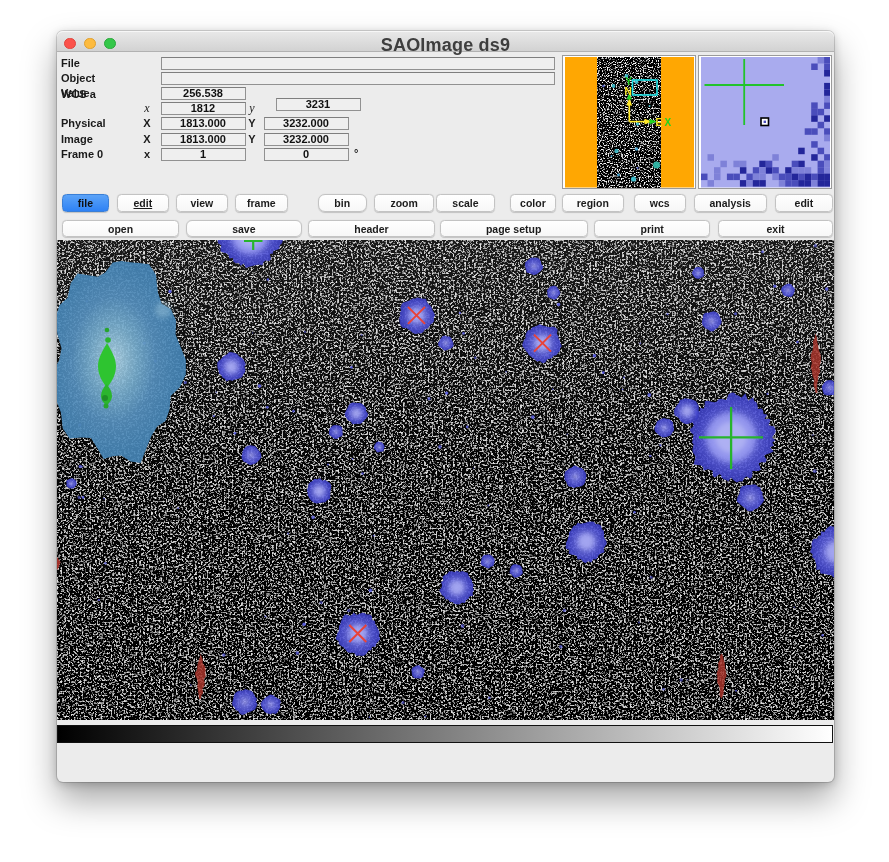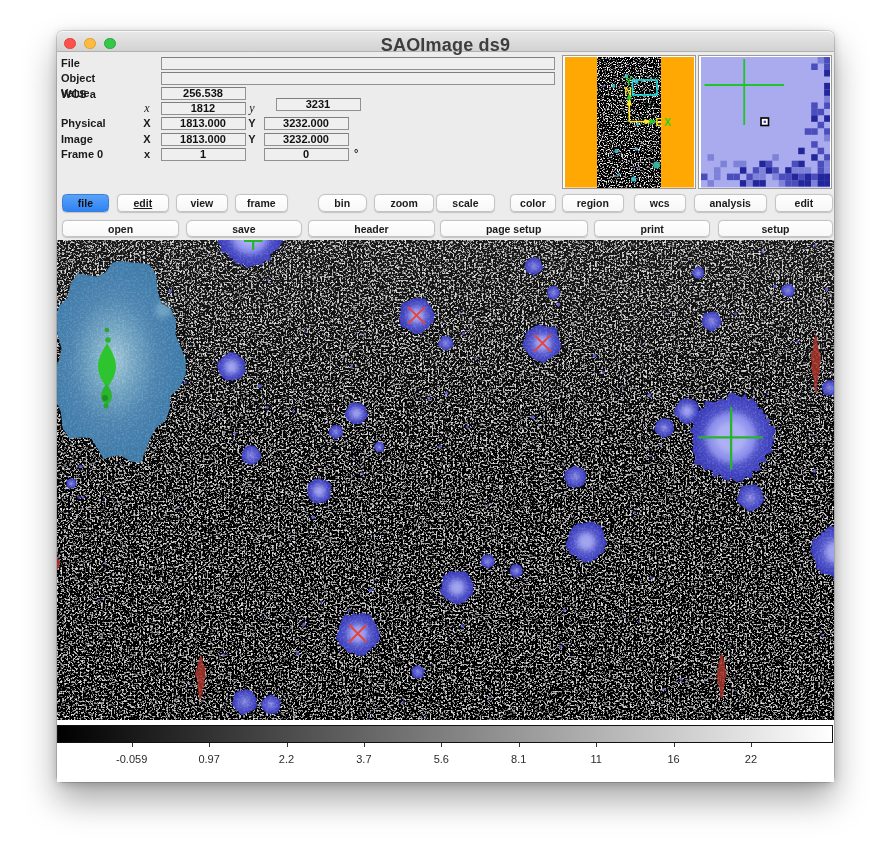--- a/index.html
+++ b/index.html
@@ -202,21 +202,21 @@
 <div class="btn" style="left:452.7px;top:142px;width:46.4px;">color</div>
 <div class="btn" style="left:504.9px;top:142px;width:61.9px;">region</div>
 <div class="btn" style="left:576.5px;top:142px;width:52.3px;">wcs</div>
 <div class="btn" style="left:636.5px;top:142px;width:73.5px;">analysis</div>
 <div class="btn" style="left:717.8px;top:142px;width:58.2px;">edit</div>
 <div class="btn" style="left:4.7px;top:167.5px;width:117.7px;">open</div>
 <div class="btn" style="left:129.1px;top:167.5px;width:115.5px;border-radius:6px;">save</div>
 <div class="btn" style="left:251.2px;top:167.5px;width:126.5px;">header</div>
 <div class="btn" style="left:382.5px;top:167.5px;width:148.3px;">page setup</div>
 <div class="btn" style="left:537.3px;top:167.5px;width:115.7px;">print</div>
-<div class="btn" style="left:661.0px;top:167.5px;width:115.0px;">setup</div>
+<div class="btn" style="left:661.0px;top:167.5px;width:115.0px;">exit</div>
 <svg width="777" height="480" style="position:absolute;left:0px;top:188px">
 <defs>
 <radialGradient id="bg1" cx="0.5" cy="0.5" r="0.5">
  <stop offset="0%" stop-color="#9394ec"></stop>
             <stop offset="40%" stop-color="#696ce2"></stop>
  <stop offset="78%" stop-color="#4a4dd2"></stop>
             <stop offset="100%" stop-color="#393cc0"></stop>
 </radialGradient>
 <radialGradient id="cg1" cx="0.46" cy="0.49" r="0.52">
  <stop offset="0%" stop-color="#b0d2e6"></stop>
@@ -398,34 +398,14 @@
 <path d="M757.9,93.0L759.8,97.3L760.2,101.6L761.2,105.9L761.8,110.1L763.5,114.4L763.9,118.7L763.5,123.0L762.3,127.3L763.2,131.6L761.3,135.9L761.0,140.1L760.1,144.4L760.2,148.7L760.4,153.0L758.6,153.0L757.7,148.7L756.5,144.4L757.2,140.1L755.5,135.9L755.0,131.6L753.7,127.3L754.9,123.0L753.7,118.7L753.8,114.4L755.6,110.1L756.4,105.9L756.0,101.6L757.9,97.3L758.1,93.0 Z" fill="#a8352c" fill-opacity="0.85"></path>
         <path d="M142.9,413.0L144.5,416.3L145.7,419.6L145.7,422.9L147.8,426.1L148.7,429.4L148.3,432.7L148.8,436.0L146.8,439.3L147.8,442.6L147.4,445.9L145.3,449.1L146.3,452.4L144.3,455.7L143.7,459.0L142.1,459.0L141.7,455.7L141.3,452.4L140.7,449.1L140.3,445.9L140.8,442.6L140.1,439.3L138.4,436.0L138.0,432.7L140.2,429.4L140.3,426.1L141.0,422.9L142.1,419.6L143.3,416.3L143.2,413.0 Z" fill="#a8352c" fill-opacity="0.85"></path>
         <path d="M664.5,413.0L666.1,416.3L666.6,419.6L667.8,422.9L668.0,426.1L668.4,429.4L669.0,432.7L669.6,436.0L667.9,439.3L667.7,442.6L667.3,445.9L666.5,449.1L666.8,452.4L665.8,455.7L664.4,459.0L664.5,459.0L662.6,455.7L662.8,452.4L662.8,449.1L662.1,445.9L660.3,442.6L660.2,439.3L660.3,436.0L659.7,432.7L661.3,429.4L661.3,426.1L661.2,422.9L663.2,419.6L662.9,416.3L664.6,413.0 Z" fill="#a8352c" fill-opacity="0.85"></path>
         <path d="M0,317 L3.5,322 L1.5,328 L0,330 Z" fill="#aa342c" fill-opacity="0.92"></path>
 <path d="M351.0,66.9 L368.0,83.9 M368.0,66.9 L351.0,83.9" stroke="#e8423a" stroke-width="2" fill="none"></path>
         <path d="M477.0,94.6 L494.0,111.6 M494.0,94.6 L477.0,111.6" stroke="#e8423a" stroke-width="2" fill="none"></path>
         <path d="M292.3,385.0 L309.3,402.0 M309.3,385.0 L292.3,402.0" stroke="#e8423a" stroke-width="2" fill="none"></path>
 <path d="M642,197.4 H706 M674.1,167 V229" stroke="#27b42d" stroke-width="2.3" fill="none"></path>
         <path d="M187,0.8 H205.5 M196.2,0 V10" stroke="#27b42d" stroke-width="2.2" fill="none"></path>
 </svg>
-  <div id="cbarea">
-<div class="cbl" style="left:44.7px;">-0.059</div>
-<div class="cbt" style="left:74.7px;"></div>
-<div class="cbl" style="left:122.1px;">0.97</div>
-<div class="cbt" style="left:152.1px;"></div>
-<div class="cbl" style="left:199.5px;">2.2</div>
-<div class="cbt" style="left:229.5px;"></div>
-<div class="cbl" style="left:276.9px;">3.7</div>
-<div class="cbt" style="left:306.9px;"></div>
-<div class="cbl" style="left:354.3px;">5.6</div>
-<div class="cbt" style="left:384.3px;"></div>
-<div class="cbl" style="left:431.7px;">8.1</div>
-<div class="cbt" style="left:461.7px;"></div>
-<div class="cbl" style="left:509.1px;">11</div>
-<div class="cbt" style="left:539.1px;"></div>
-<div class="cbl" style="left:586.5px;">16</div>
-<div class="cbt" style="left:616.5px;"></div>
-<div class="cbl" style="left:663.9px;">22</div>
-<div class="cbt" style="left:693.9px;"></div>
-  </div>
   <div id="cbar"></div>
  </div>
 </div>
 </body></html>

